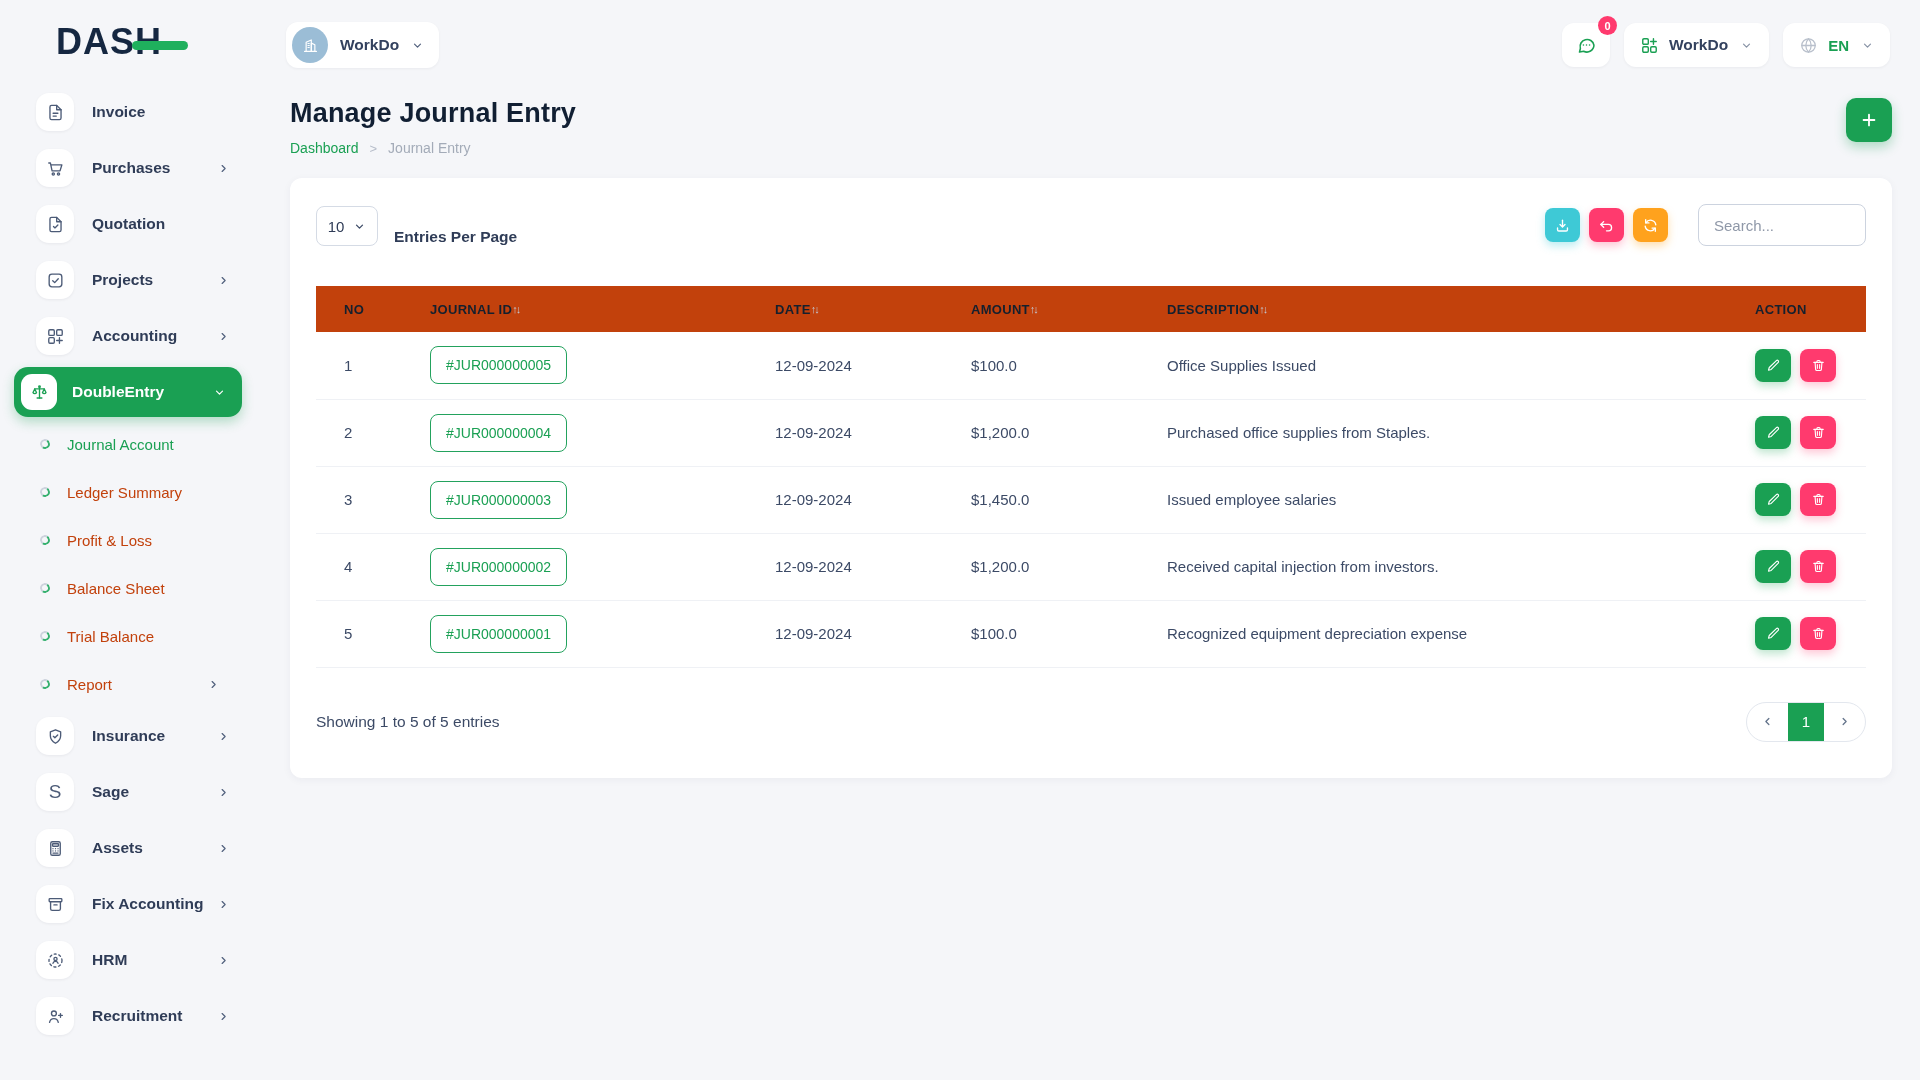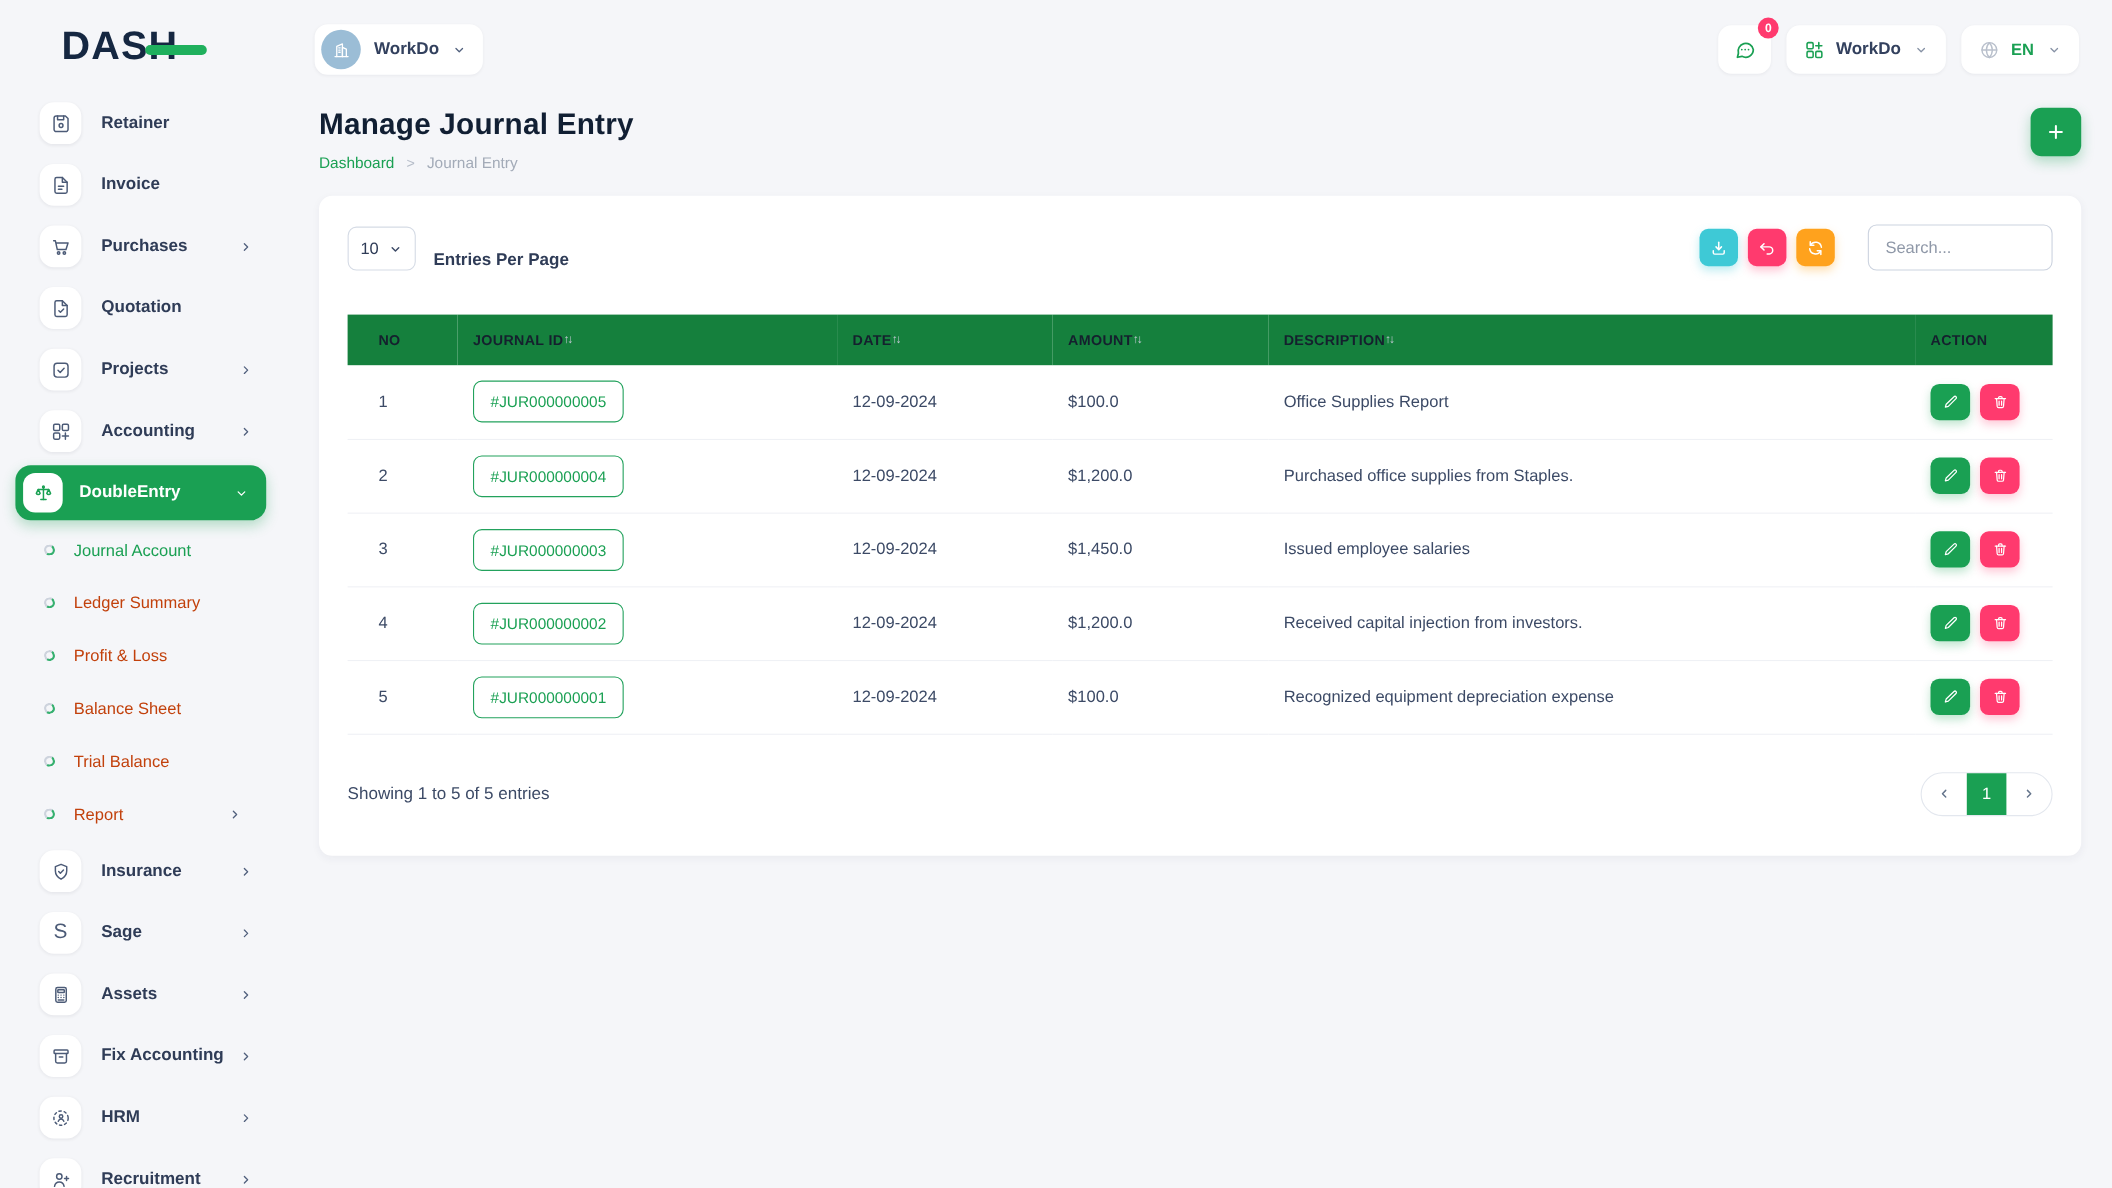--- a/index.html
+++ b/index.html
@@ -113,21 +113,21 @@
   .search {
     margin-left: 30px; width: 168px; height: 42px; border: 1px solid #ccd3df; border-radius: 8px;
     padding: 0 15px; font-size: 15px; color: #2f3c57; background: #fff; outline: none;
     font-family: "Liberation Sans", "DejaVu Sans", sans-serif;
   }
   .search::placeholder { color: #8f98a8; }
 
   
   table { width: 100%; border-collapse: collapse; }
   thead th {
-    background: #15803d; height: 46px; font-size: 13px; font-weight: 700; color: #15202e;
+    background: #c2410c; height: 46px; font-size: 13px; font-weight: 700; color: #15202e;
     text-align: left; padding: 0 14px; letter-spacing: .3px;
   }
   th.sortable { cursor: pointer; }
   .th-inner { display: flex; align-items: center; }
   .sort { color: #c3c9d4; font-size: 11px; font-weight: 400; letter-spacing: -2px; padding-right: 2px; }
   th.first, td.first { padding-left: 28px; }
   tbody td { height: 67px; border-bottom: 1px solid #eff1f5; padding: 0 14px; font-size: 15px; color: #3c4a66; }
   .jid {
     display: inline-block; border: 1px solid #23a25d; color: #1aa053; background: #fff;
     border-radius: 8px; padding: 10px 15px; font-size: 14px; cursor: pointer;
@@ -162,30 +162,20 @@
 <body>
 
 <div class="app">
 
   <aside class="sidebar">
     <div class="logo">
       <span class="logo-text">DASH</span>
       <span class="logo-bar"></span>
     </div>
 
-    <div class="nav-row">
-      <span class="tile">
-        <svg viewBox="0 0 24 24" fill="none" stroke="currentColor" stroke-width="1.7" stroke-linecap="round" stroke-linejoin="round">
-            <path d="M17 3H6.5A2.5 2.5 0 0 0 4 5.5v13A2.5 2.5 0 0 0 6.5 21h11a2.5 2.5 0 0 0 2.5-2.5V6z"></path>
-            <path d="M8 3v4.5h7V3"></path>
-            <circle cx="12" cy="14" r="2.2"></circle>
-          </svg>
-      </span>
-      <span class="nav-label">Retainer</span>
-    </div>
 
     <div class="nav-row">
       <span class="tile">
         <svg viewBox="0 0 24 24" fill="none" stroke="currentColor" stroke-width="1.7" stroke-linecap="round" stroke-linejoin="round">
             <path d="M13.5 3H7a2 2 0 0 0-2 2v14a2 2 0 0 0 2 2h10a2 2 0 0 0 2-2V8.5z"></path>
             <path d="M13.5 3v5.5H19"></path>
             <path d="M9 13h6M9 16.5h4"></path>
           </svg>
       </span>
       <span class="nav-label">Invoice</span>
@@ -547,21 +537,21 @@
             </th>
             <th><span>ACTION</span></th>
           </tr>
         </thead>
         <tbody>
           <tr>
             <td class="first">1</td>
             <td><span class="jid">#JUR000000005</span></td>
             <td>12-09-2024</td>
             <td>$100.0</td>
-            <td>Office Supplies Report</td>
+            <td>Office Supplies Issued</td>
             <td>
                 <span class="actions">
               <button class="act edit">
                     <svg viewBox="0 0 24 24" fill="none" stroke="currentColor" stroke-width="1.8" stroke-linecap="round" stroke-linejoin="round">
                       <path d="M16.6 4.2a2 2 0 0 1 2.9 2.9L8.3 18.3 4 19.5l1.2-4.3z"></path>
                     </svg>
                   </button>
               <button class="act del">
                     <svg viewBox="0 0 24 24" fill="none" stroke="currentColor" stroke-width="1.8" stroke-linecap="round" stroke-linejoin="round">
                       <path d="M4.5 7h15"></path>

